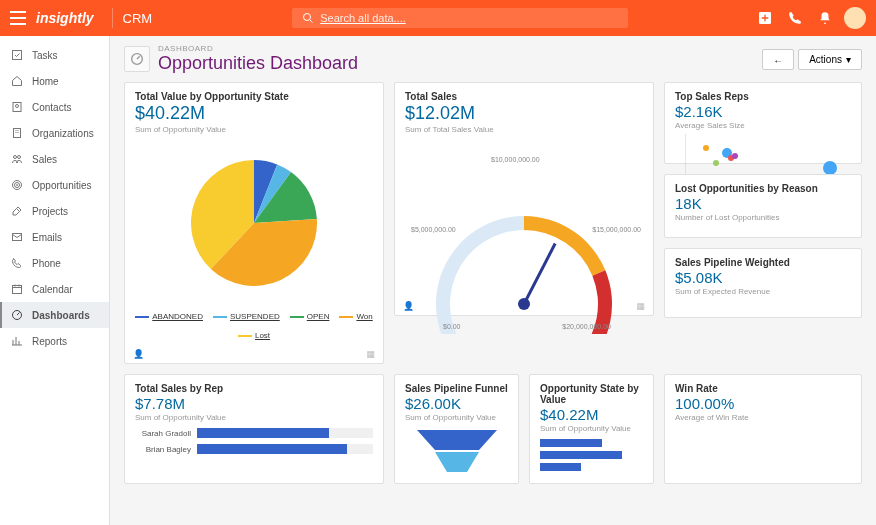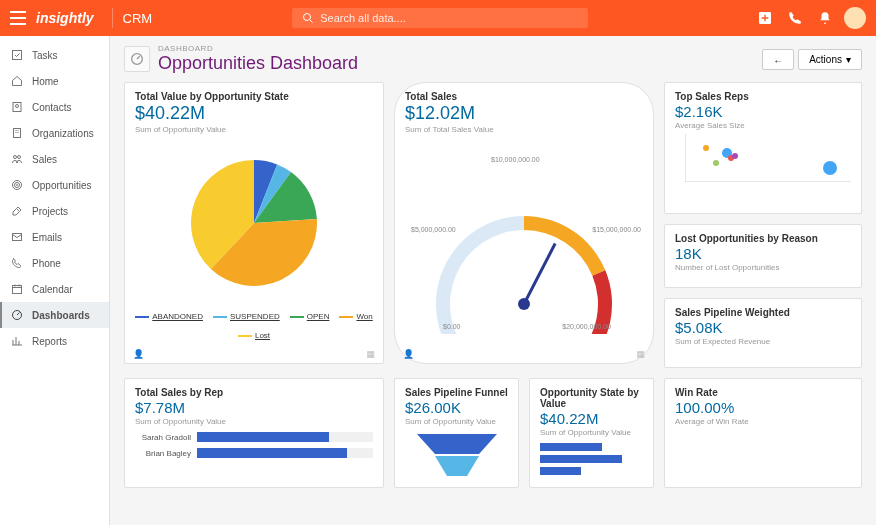--- a/index.html
+++ b/index.html
@@ -3,21 +3,21 @@
 <meta charset="utf-8">
 <style>
 * { box-sizing: border-box; margin: 0; padding: 0; }
 body { font-family: -apple-system, BlinkMacSystemFont, "Segoe UI", Arial, sans-serif; background: #f5f5f5; width: 876px; height: 525px; overflow: hidden; font-size: 11px; color: #333; }
 .topbar { height: 36px; background: #ff5722; display: flex; align-items: center; padding: 0 10px; color: white; }
 .hamburger { width: 16px; height: 14px; cursor: pointer; margin-right: 10px; display: flex; flex-direction: column; justify-content: space-between; }
 .hamburger span { height: 2px; background: white; }
 .logo { font-weight: 700; font-size: 14px; margin-right: 8px; font-style: italic; }
 .divider-v { width: 1px; height: 20px; background: rgba(255,255,255,0.3); margin: 0 10px; }
 .crm-label { font-size: 13px; }
-.search-wrap { margin-left: 140px; display: flex; align-items: center; background: rgba(255,255,255,0.15); border-radius: 2px; padding: 4px 10px; width: 296px; }
+.search-wrap { margin-left: 140px; display: flex; align-items: center; background: rgba(255,255,255,0.15); border-radius: 2px; padding: 4px 10px; width: 336px; text-decoration: underline; }
 .search-wrap input { background: transparent; border: none; color: white; outline: none; margin-left: 6px; font-size: 11px; width: 100%; }
 .search-wrap input::placeholder { color: rgba(255,255,255,0.85); }
 .top-spacer { flex: 1; }
 .top-icon { width: 26px; height: 26px; display: flex; align-items: center; justify-content: center; cursor: pointer; margin: 0 2px; color: white; }
 .avatar { width: 22px; height: 22px; border-radius: 50%; background: #ffe0b2; margin-left: 4px; }
 
 .layout { display: flex; height: calc(100% - 36px); }
 .sidebar { width: 110px; background: white; border-right: 1px solid #e0e0e0; padding-top: 6px; }
 .side-item { display: flex; align-items: center; padding: 6px 10px; cursor: pointer; color: #555; font-size: 10px; gap: 8px; }
 .side-item.active { background: #eceff1; border-left: 2px solid #888; padding-left: 8px; font-weight: 600; }
@@ -32,21 +32,21 @@
 .btn { background: white; border: 1px solid #ccc; padding: 4px 10px; font-size: 10px; border-radius: 2px; cursor: pointer; margin-left: 4px; display: flex; align-items: center; gap: 4px; }
 
 .grid { display: grid; grid-template-columns: 260px 260px 1fr; gap: 10px; }
 .card { background: white; border: 1px solid #e0e0e0; border-radius: 2px; padding: 8px 10px; position: relative; }
 .card-title { font-size: 10px; font-weight: 700; color: #333; }
 .card-value { font-size: 18px; font-weight: 300; color: #0369a1; margin-top: 1px; }
 .card-sub { font-size: 8px; color: #999; margin-top: 1px; }
 .card-footer { position: absolute; bottom: 4px; left: 8px; right: 8px; display: flex; justify-content: space-between; color: #bbb; font-size: 9px; }
 
 .pie-card { grid-column: 1; height: 282px; }
-.gauge-card { grid-column: 2; height: 282px; border-radius: 32px; }
+.gauge-card { grid-column: 2; height: 234px; }
 .right-col { grid-column: 3; display: flex; flex-direction: column; gap: 10px; }
 .right-card { height: 84px; }
 
 .bottom-row { display: grid; grid-template-columns: 260px 125px 125px 1fr; gap: 10px; margin-top: 10px; }
 .bcard { background: white; border: 1px solid #e0e0e0; border-radius: 2px; padding: 8px 10px; height: 110px; }
 
 .pie-wrap { display: flex; justify-content: center; margin-top: 14px; }
 .legend { display: flex; flex-wrap: wrap; gap: 10px; justify-content: center; margin-top: 14px; font-size: 8px; text-decoration: underline; }
 .legend-item { display: flex; align-items: center; gap: 3px; }
 .swatch { width: 14px; height: 2px; }
@@ -297,21 +297,21 @@
           <div class="gauge-label" style="top:72px;right:2px">$15,000,000.00</div>
           <div class="gauge-label" style="bottom:4px;right:32px">$20,000,000.00</div>
         </div>
         <div class="card-footer">
           <span>👤</span>
           <span>▦</span>
         </div>
       </div>
 
       <div class="right-col">
-        <div class="card right-card" style="height:132px">
+        <div class="card right-card" style="height:82px">
           <div class="card-title">Top Sales Reps</div>
           <div class="card-value" style="font-size:15px">$2.16K</div>
           <div class="card-sub">Average Sales Size</div>
           <div class="scatter-wrap" id="scatterWrap">
             <svg width="100%" height="100%" style="position:absolute;inset:0">
                 <line x1="0" y1="48" x2="100%" y2="48" stroke="#ccc"></line>
                 <line x1="0" y1="0" x2="0" y2="48" stroke="#ccc"></line>
               </svg>
           <div class="dot" style="left: 12.5%; bottom: 33.6px; height: 6px; width: 6px; margin-bottom: -3px; margin-left: -3px; background: rgb(245, 166, 35);"></div>
               <div class="dot" style="left: 18.75%; bottom: 19.2px; height: 6px; width: 6px; margin-bottom: -3px; margin-left: -3px; background: rgb(156, 204, 101);"></div>

